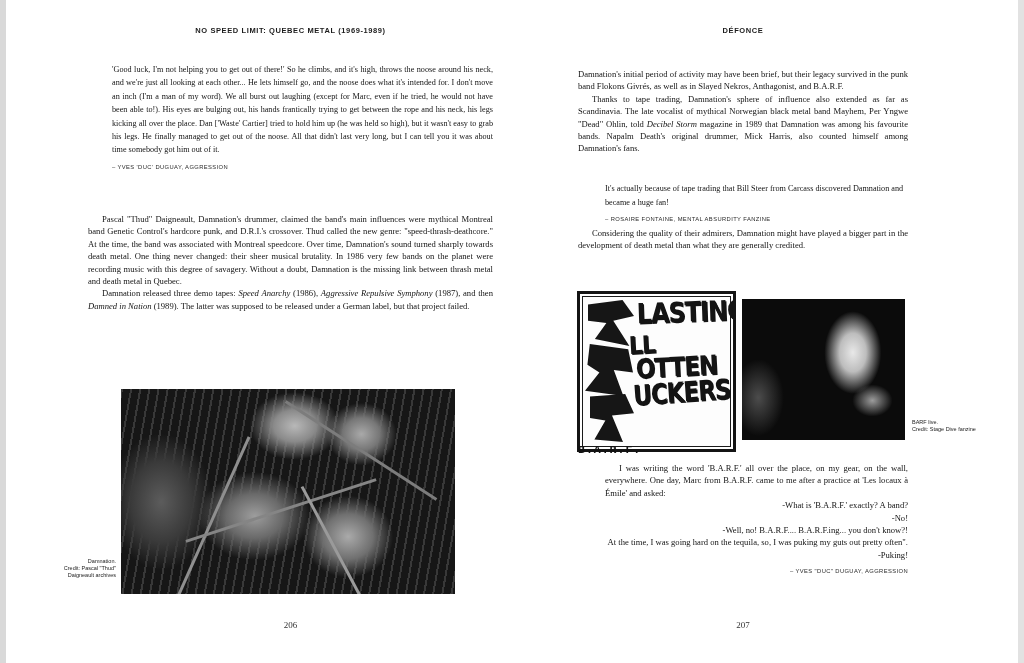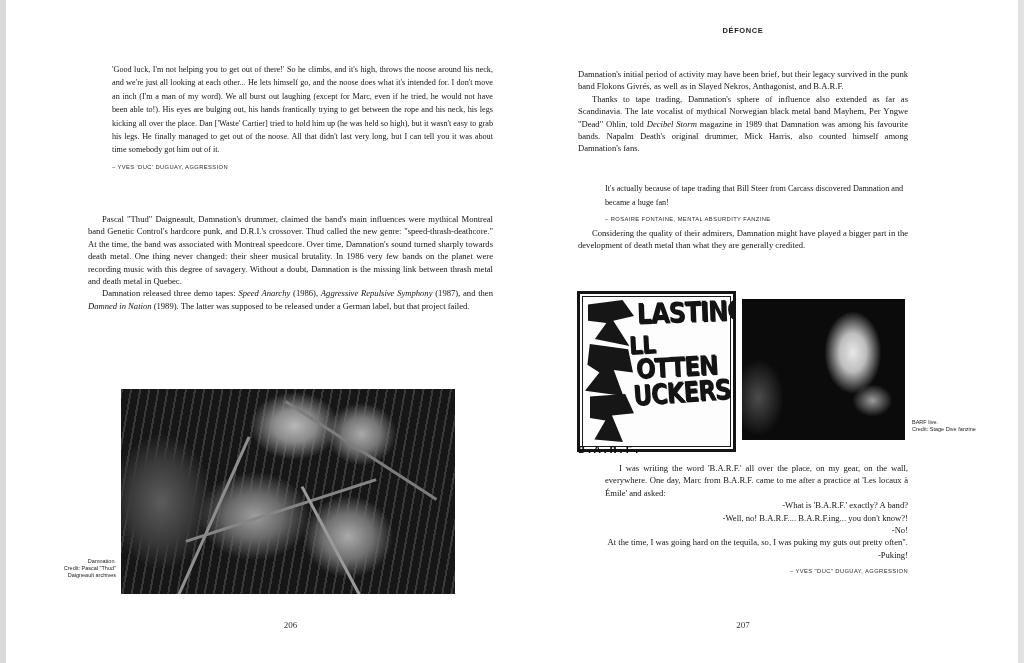--- a/index.html
+++ b/index.html
@@ -108,20 +108,21 @@
   .dialogue .wrapped { text-align: justify; text-indent: 14px; }
   .dialogue div { min-height: 12.4px; text-align: right; }
 </style>
 </head>
 <body>
 
 <div id="spread">
   <div class="edge-strip left"></div>
   <div class="edge-strip right"></div>
 
+  <div class="running-head head-left">NO SPEED LIMIT: QUEBEC METAL (1969-1989)</div>
 
   <div class="quote-block" style="left:112px; top:63px; width:381px;">
     <div>'Good luck, I'm not helping you to get out of there!' So he climbs, and it's high, throws the noose around his neck, and we're just all looking at each other... He lets himself go, and the noose does what it's intended for. I don't move an inch (I'm a man of my word). We all burst out laughing (except for Marc, even if he tried, he would not have been able to!). His eyes are bulging out, his hands frantically trying to get between the rope and his neck, his legs kicking all over the place. Dan ['Waste' Cartier] tried to hold him up (he was held so high), but it wasn't easy to grab his legs. He finally managed to get out of the noose. All that didn't last very long, but I can tell you it was about time somebody got him out of it.</div>
     <div class="quote-attrib">– YVES 'DUC' DUGUAY, AGGRESSION</div>
   </div>
 
   <div class="body-text" style="left:88px; top:213px; width:405px;">
     <div class="para">Pascal "Thud" Daigneault, Damnation's drummer, claimed the band's main influences were mythical Montreal band Genetic Control's hardcore punk, and D.R.I.'s crossover. Thud called the new genre: "speed-thrash-deathcore." At the time, the band was associated with Montreal speedcore. Over time, Damnation's sound turned sharply towards death metal. One thing never changed: their sheer musical brutality. In 1986 very few bands on the planet were recording music with this degree of savagery. Without a doubt, Damnation is the missing link between thrash metal and death metal in Quebec.</div>
     <div class="para"><span>Damnation released three demo tapes: </span><span style="font-style: italic;">Speed Anarchy</span><span> (1986), </span><span style="font-style: italic;">Aggressive Repulsive Symphony</span><span> (1987), and then </span><span style="font-style: italic;">Damned in Nation</span><span> (1989). The latter was supposed to be released under a German label, but that project failed.</span></div>
   </div>
@@ -168,21 +169,21 @@
   <div class="photo-right"></div>
 
   <div class="caption" style="left:912px; top:419px; width:84px; text-align:left;">BARF live.
 Credit: Stage Dive fanzine</div>
 
   <div class="barf-heading">B.A.R.F.</div>
 
   <div class="dialogue">
     <div class="wrapped">I was writing the word 'B.A.R.F.' all over the place, on my gear, on the wall, everywhere. One day, Marc from B.A.R.F. came to me after a practice at 'Les locaux à Émile' and asked:</div>
     <div>-What is 'B.A.R.F.' exactly? A band?</div>
+    <div>-No!</div>
     <div>-Well, no! B.A.R.F.... B.A.R.F.ing... you don't know?!</div>
-    <div>-No!</div>
     <div>At the time, I was going hard on the tequila, so, I was puking my guts out pretty often".</div>
     <div>-Puking!</div>
     <div class="quote-attrib">– YVES "DUC" DUGUAY, AGGRESSION</div>
   </div>
 
   <div class="page-number" style="left:578px; width:330px;">207</div>
 </div>
 
 </body></html>

